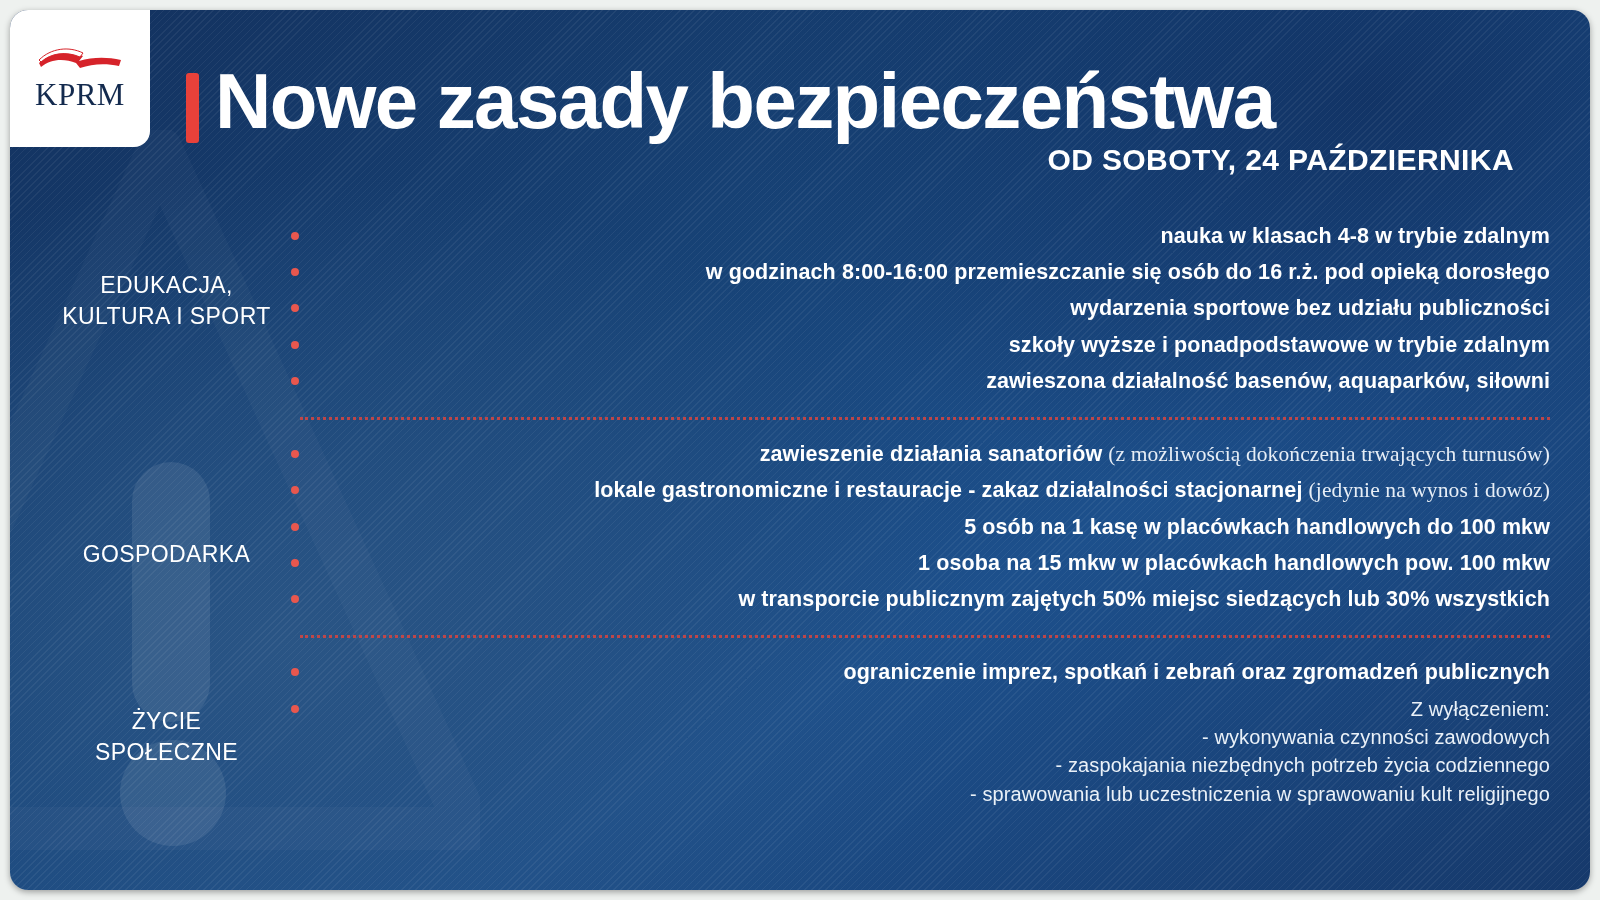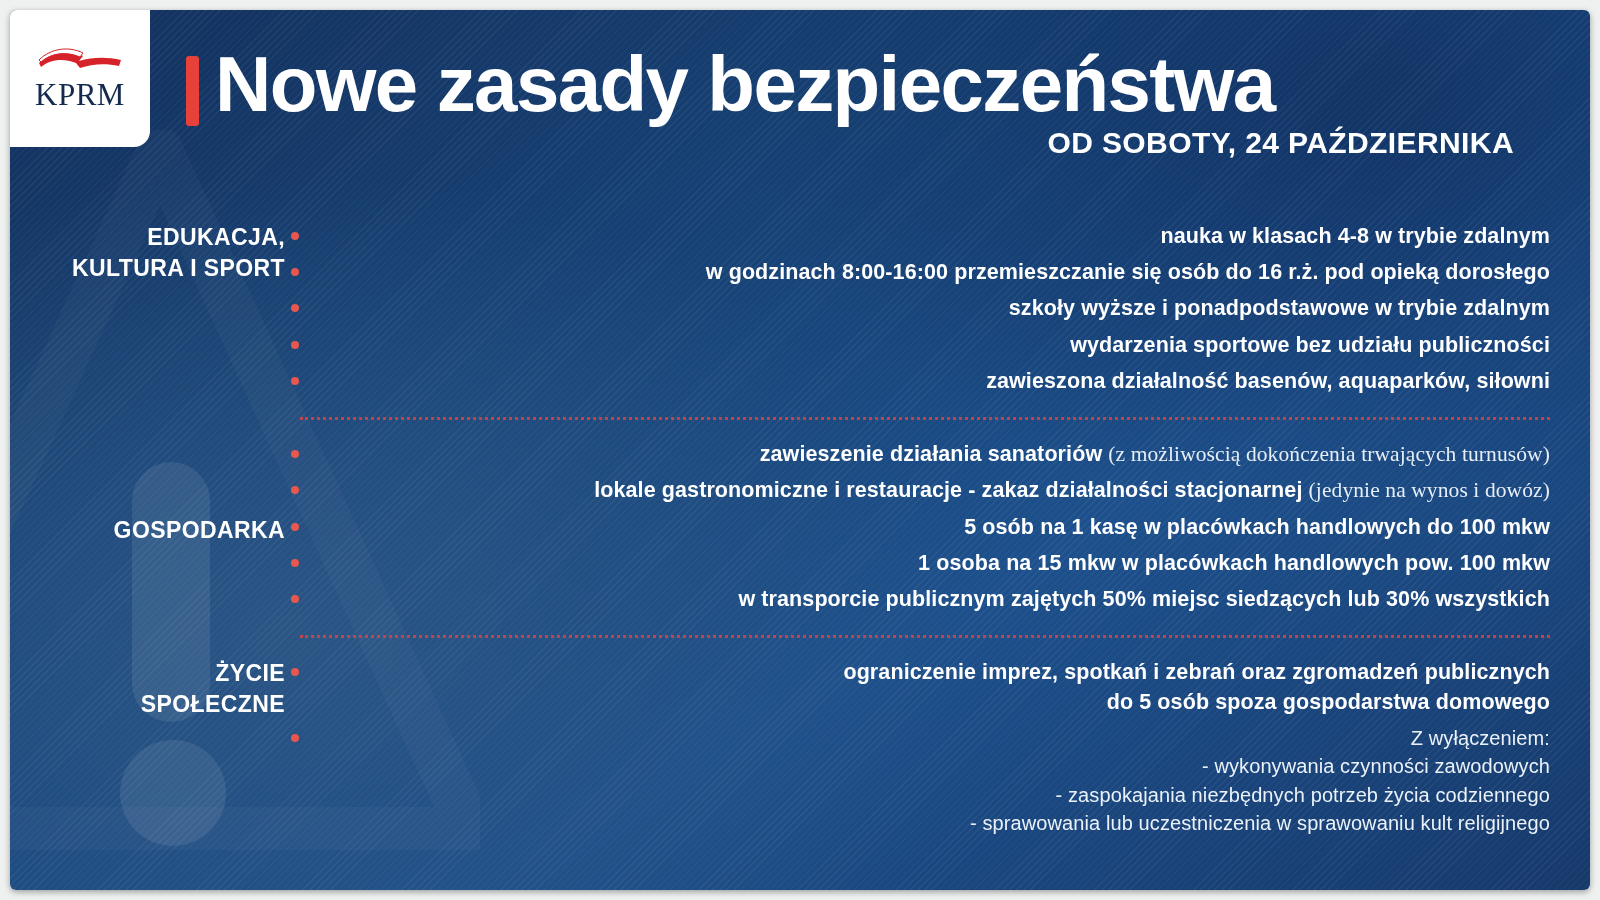--- a/index.html
+++ b/index.html
@@ -19,21 +19,21 @@
     width: 1600px;
     height: 900px;
     background: #eef1ef;
     padding: 10px;
   }
 
   .card {
     position: relative;
     width: 100%;
     height: 100%;
-    border-radius: 6px;
+    border-radius: 18px;
     overflow: hidden;
     background:
        radial-gradient(ellipse 1100px 760px at 18% 72%, #2a5585 0%, rgba(42,85,133,0) 62%),
        radial-gradient(ellipse 900px 600px at 86% 10%, #123466 0%, rgba(18,52,102,0) 70%),
        linear-gradient(150deg, #13315e 0%, #174377 38%, #1d508c 64%, #16396b 100%);
     box-shadow: 0 2px 6px rgba(0,0,0,.35);
   }
 
   
   .card::after {
@@ -83,21 +83,21 @@
     font-family: "Liberation Serif", "DejaVu Serif", serif;
     font-size: 31px;
     letter-spacing: .5px;
     color: #132a4e;
     line-height: 1;
   }
 
   
   .header { position: absolute; left: 176px; top: 36px; right: 60px; z-index: 8; }
 
-  .title-row { display: flex; align-items: flex-start; }
+  .title-row { display: flex; align-items: flex-start; margin-top: 17px; }
   .title-bar {
     width: 13px; height: 70px;
     background: #e8413a;
     border-radius: 3px;
     margin-top: 10px;
     margin-right: 16px;
     flex: none;
   }
   .title {
     font-size: 78px;
@@ -120,24 +120,25 @@
   
   .sections { position: absolute; left: 0; right: 0; top: 208px; z-index: 8; }
 
   .section { display: flex; align-items: flex-start; }
   .sec-head {
     width: 275px;
     flex: none;
     padding-left: 38px;
     color: #ffffff;
     font-size: 23px;
-    font-weight: 700;
+    font-weight: 400;
     letter-spacing: .4px;
     line-height: 1.33;
-    text-align: right;
+    text-align: center;
+    margin-top: 48px;
   }
   .sec-head.center-v { align-self: center; }
   .sec-body { flex: 1; padding-right: 40px; text-align: right; }
 
   ul.bullets { list-style: none; }
   ul.bullets > li {
     position: relative;
     padding-left: 28px;
     color: #ffffff;
     font-size: 21.5px;
@@ -211,22 +212,22 @@
 
       <div class="section" id="sec-0">
         <div class="sec-head">
           <div>EDUKACJA,</div>
           <div>KULTURA I SPORT</div>
         </div>
         <div class="sec-body">
           <ul class="bullets">
             <li><span>nauka w klasach 4-8 w trybie zdalnym</span></li>
             <li><span>w godzinach 8:00-16:00 przemieszczanie się osób do 16 r.ż. pod opieką dorosłego</span></li>
+            <li><span>wydarzenia sportowe bez udziału publiczności</span></li>
             <li><span>szkoły wyższe i ponadpodstawowe w trybie zdalnym</span></li>
-            <li><span>wydarzenia sportowe bez udziału publiczności</span></li>
             <li><span>zawieszona działalność basenów, aquaparków, siłowni</span></li>
           </ul>
         </div>
       </div>
 
       <div class="divider"></div>
 
       <div class="section" id="sec-1">
         <div class="sec-head center-v">
           <div>GOSPODARKA</div>
@@ -246,21 +247,20 @@
 
       <div class="section" id="sec-2">
         <div class="sec-head">
           <div>ŻYCIE</div>
           <div>SPOŁECZNE</div>
         </div>
         <div class="sec-body">
           <ul class="bullets">
             <li>
               <span>ograniczenie imprez, spotkań i zebrań oraz zgromadzeń publicznych</span><br>
-              <span>do 5 osób spoza gospodarstwa domowego</span>
             </li>
             <li>
               <div class="sublist">
                 <div>Z wyłączeniem:</div>
                 <div>- wykonywania czynności zawodowych</div>
                 <div>- zaspokajania niezbędnych potrzeb życia codziennego</div>
                 <div>- sprawowania lub uczestniczenia w sprawowaniu kult religijnego</div>
               </div>
             </li>
           </ul>

